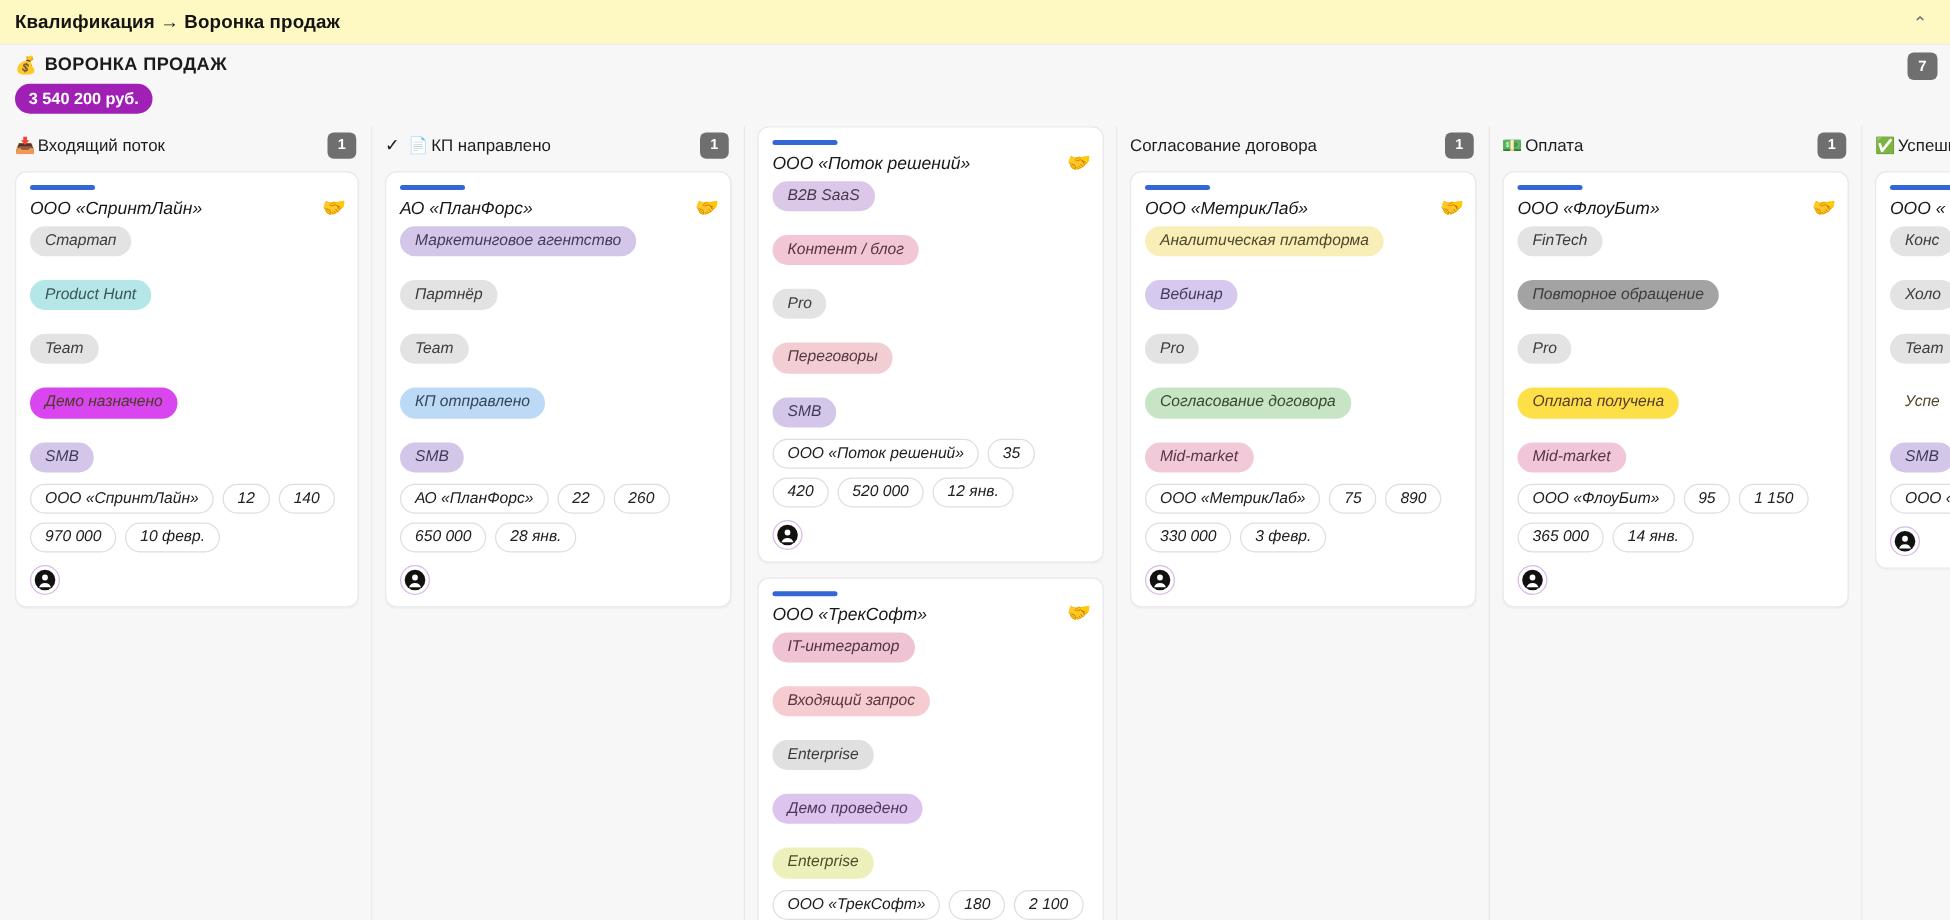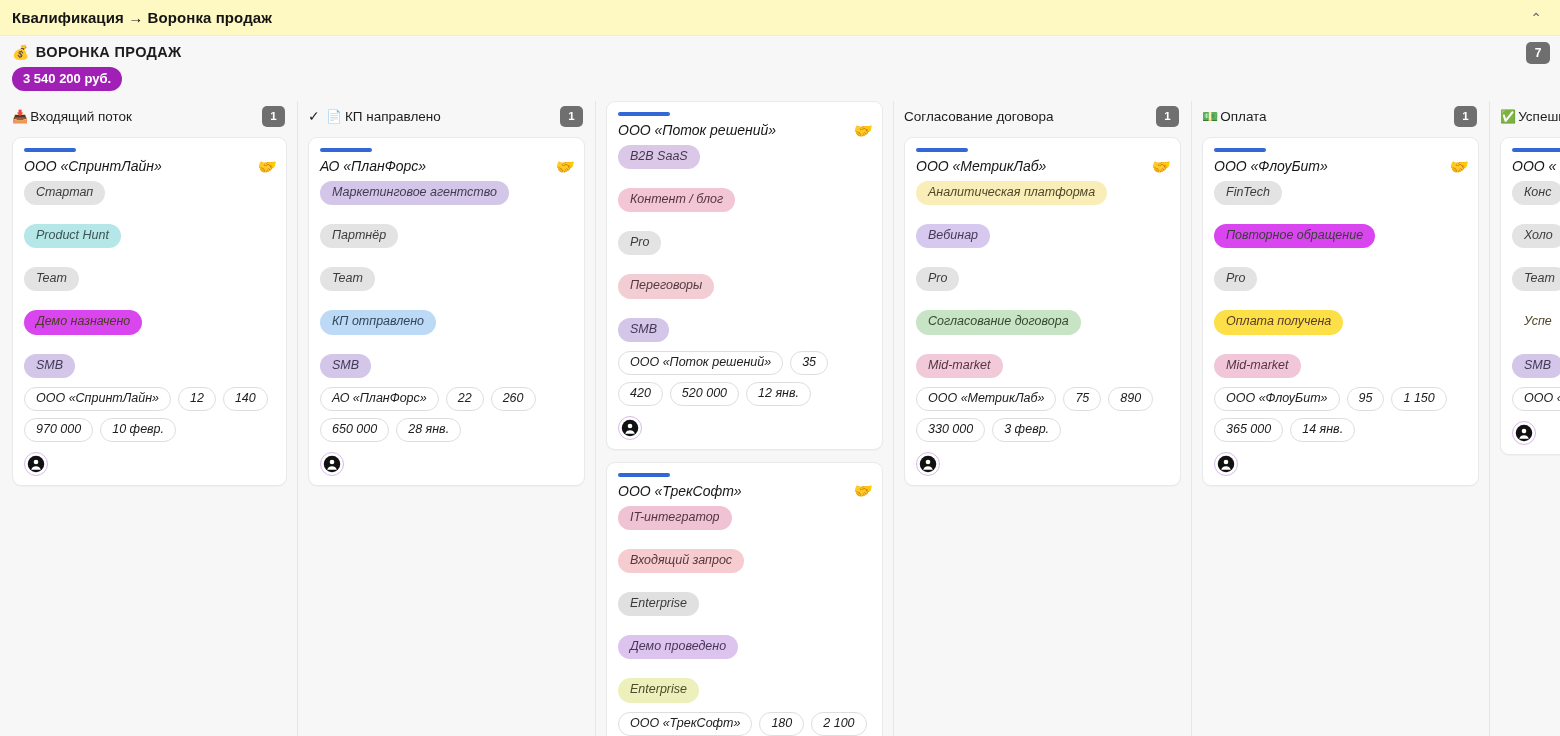--- a/index.html
+++ b/index.html
@@ -360,21 +360,21 @@
           <div class="col-count">1</div>
         </div>
         <div class="card">
           <div class="card-accent" style="background: rgb(51, 103, 214);"></div>
           <div class="card-title-row">
             <div class="card-title">ООО «ФлоуБит»</div>
             <div class="card-emoji">🤝</div>
           </div>
           <div class="chips">
             <div class="chip" style="background: rgb(227, 227, 227); color: rgb(60, 60, 60);">FinTech</div>
-            <div class="chip" style="background: #d946ef; color: rgb(60, 60, 60);">Повторное обращение</div>
+            <div class="chip" style="background: #a3a3a3; color: rgb(60, 60, 60);">Повторное обращение</div>
             <div class="chip" style="background: rgb(227, 227, 227); color: rgb(60, 60, 60);">Pro</div>
             <div class="chip" style="background: #fde047; color: rgb(85, 58, 44);">Оплата получена</div>
             <div class="chip" style="background: rgb(242, 198, 217); color: rgb(84, 54, 65);">Mid-market</div>
           </div>
           <div class="props">
             <div class="prop">ООО «ФлоуБит»</div>
             <div class="prop">95</div>
             <div class="prop">1 150</div>
             <div class="prop">365 000</div>
             <div class="prop">14 янв.</div>

